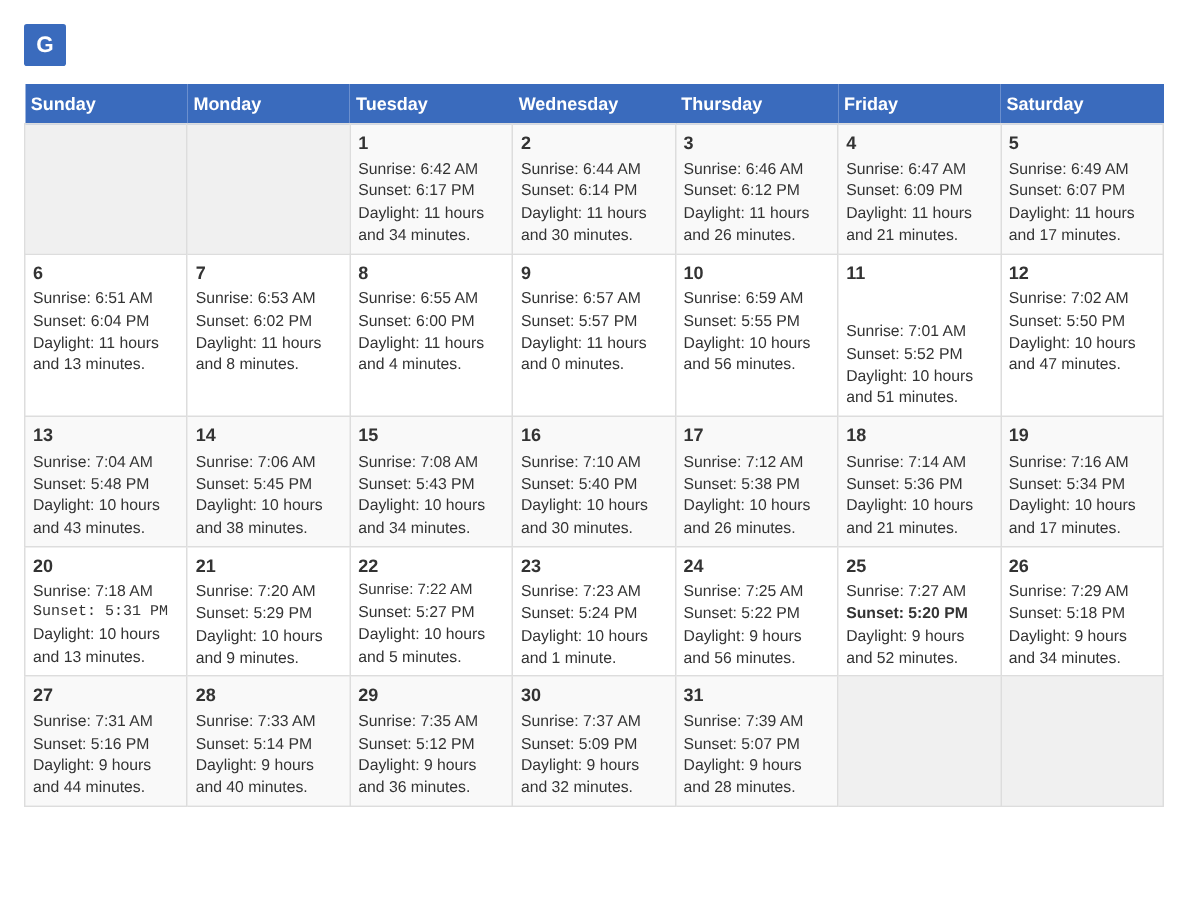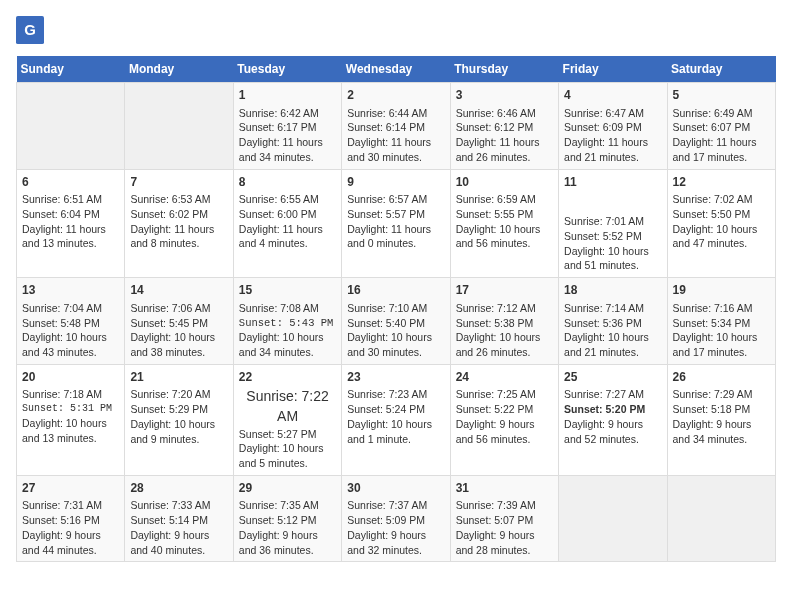--- a/index.html
+++ b/index.html
@@ -209,21 +209,21 @@
         </td>
         <td>
           <span class="day-num">14</span>
           <span style="display: block; font-size: 10.5px;">Sunrise: 7:06 AM</span>
           <span style="display: block; font-size: 10.5px;">Sunset: 5:45 PM</span>
           <span style="display: block; font-size: 10.5px;">Daylight: 10 hours and 38 minutes.</span>
         </td>
         <td>
           <span class="day-num">15</span>
           <span style="display: block; font-size: 10.5px;">Sunrise: 7:08 AM</span>
-          <span style="display: block; font-size: 10.5px; font-family: Liberation Mono, monospace;">Sunset: 5:43 PM</span>
+          <span style="display: block; font-size: 10.5px;">Sunset: 5:43 PM</span>
           <span style="display: block; font-size: 10.5px;">Daylight: 10 hours and 34 minutes.</span>
         </td>
         <td>
           <span class="day-num">16</span>
           <span style="display: block; font-size: 10.5px;">Sunrise: 7:10 AM</span>
           <span style="display: block; font-size: 10.5px;">Sunset: 5:40 PM</span>
           <span style="display: block; font-size: 10.5px;">Daylight: 10 hours and 30 minutes.</span>
         </td>
         <td>
           <span class="day-num">17</span>
@@ -252,21 +252,21 @@
           <span style="display: block; font-size: 10.5px;">Daylight: 10 hours and 13 minutes.</span>
         </td>
         <td>
           <span class="day-num">21</span>
           <span style="display: block; font-size: 10.5px;">Sunrise: 7:20 AM</span>
           <span style="display: block; font-size: 10.5px;">Sunset: 5:29 PM</span>
           <span style="display: block; font-size: 10.5px;">Daylight: 10 hours and 9 minutes.</span>
         </td>
         <td>
           <span class="day-num">22</span>
-          <span style="display: block; font-size: 14px; text-align: center;">Sunrise: 7:22 AM</span>
+          <span style="display: block; font-size: 10px;">Sunrise: 7:22 AM</span>
           <span style="display: block; font-size: 10.5px;">Sunset: 5:27 PM</span>
           <span style="display: block; font-size: 10.5px;">Daylight: 10 hours and 5 minutes.</span>
         </td>
         <td>
           <span class="day-num">23</span>
           <span style="display: block; font-size: 10.5px;">Sunrise: 7:23 AM</span>
           <span style="display: block; font-size: 10.5px;">Sunset: 5:24 PM</span>
           <span style="display: block; font-size: 10.5px;">Daylight: 10 hours and 1 minute.</span>
         </td>
         <td>

